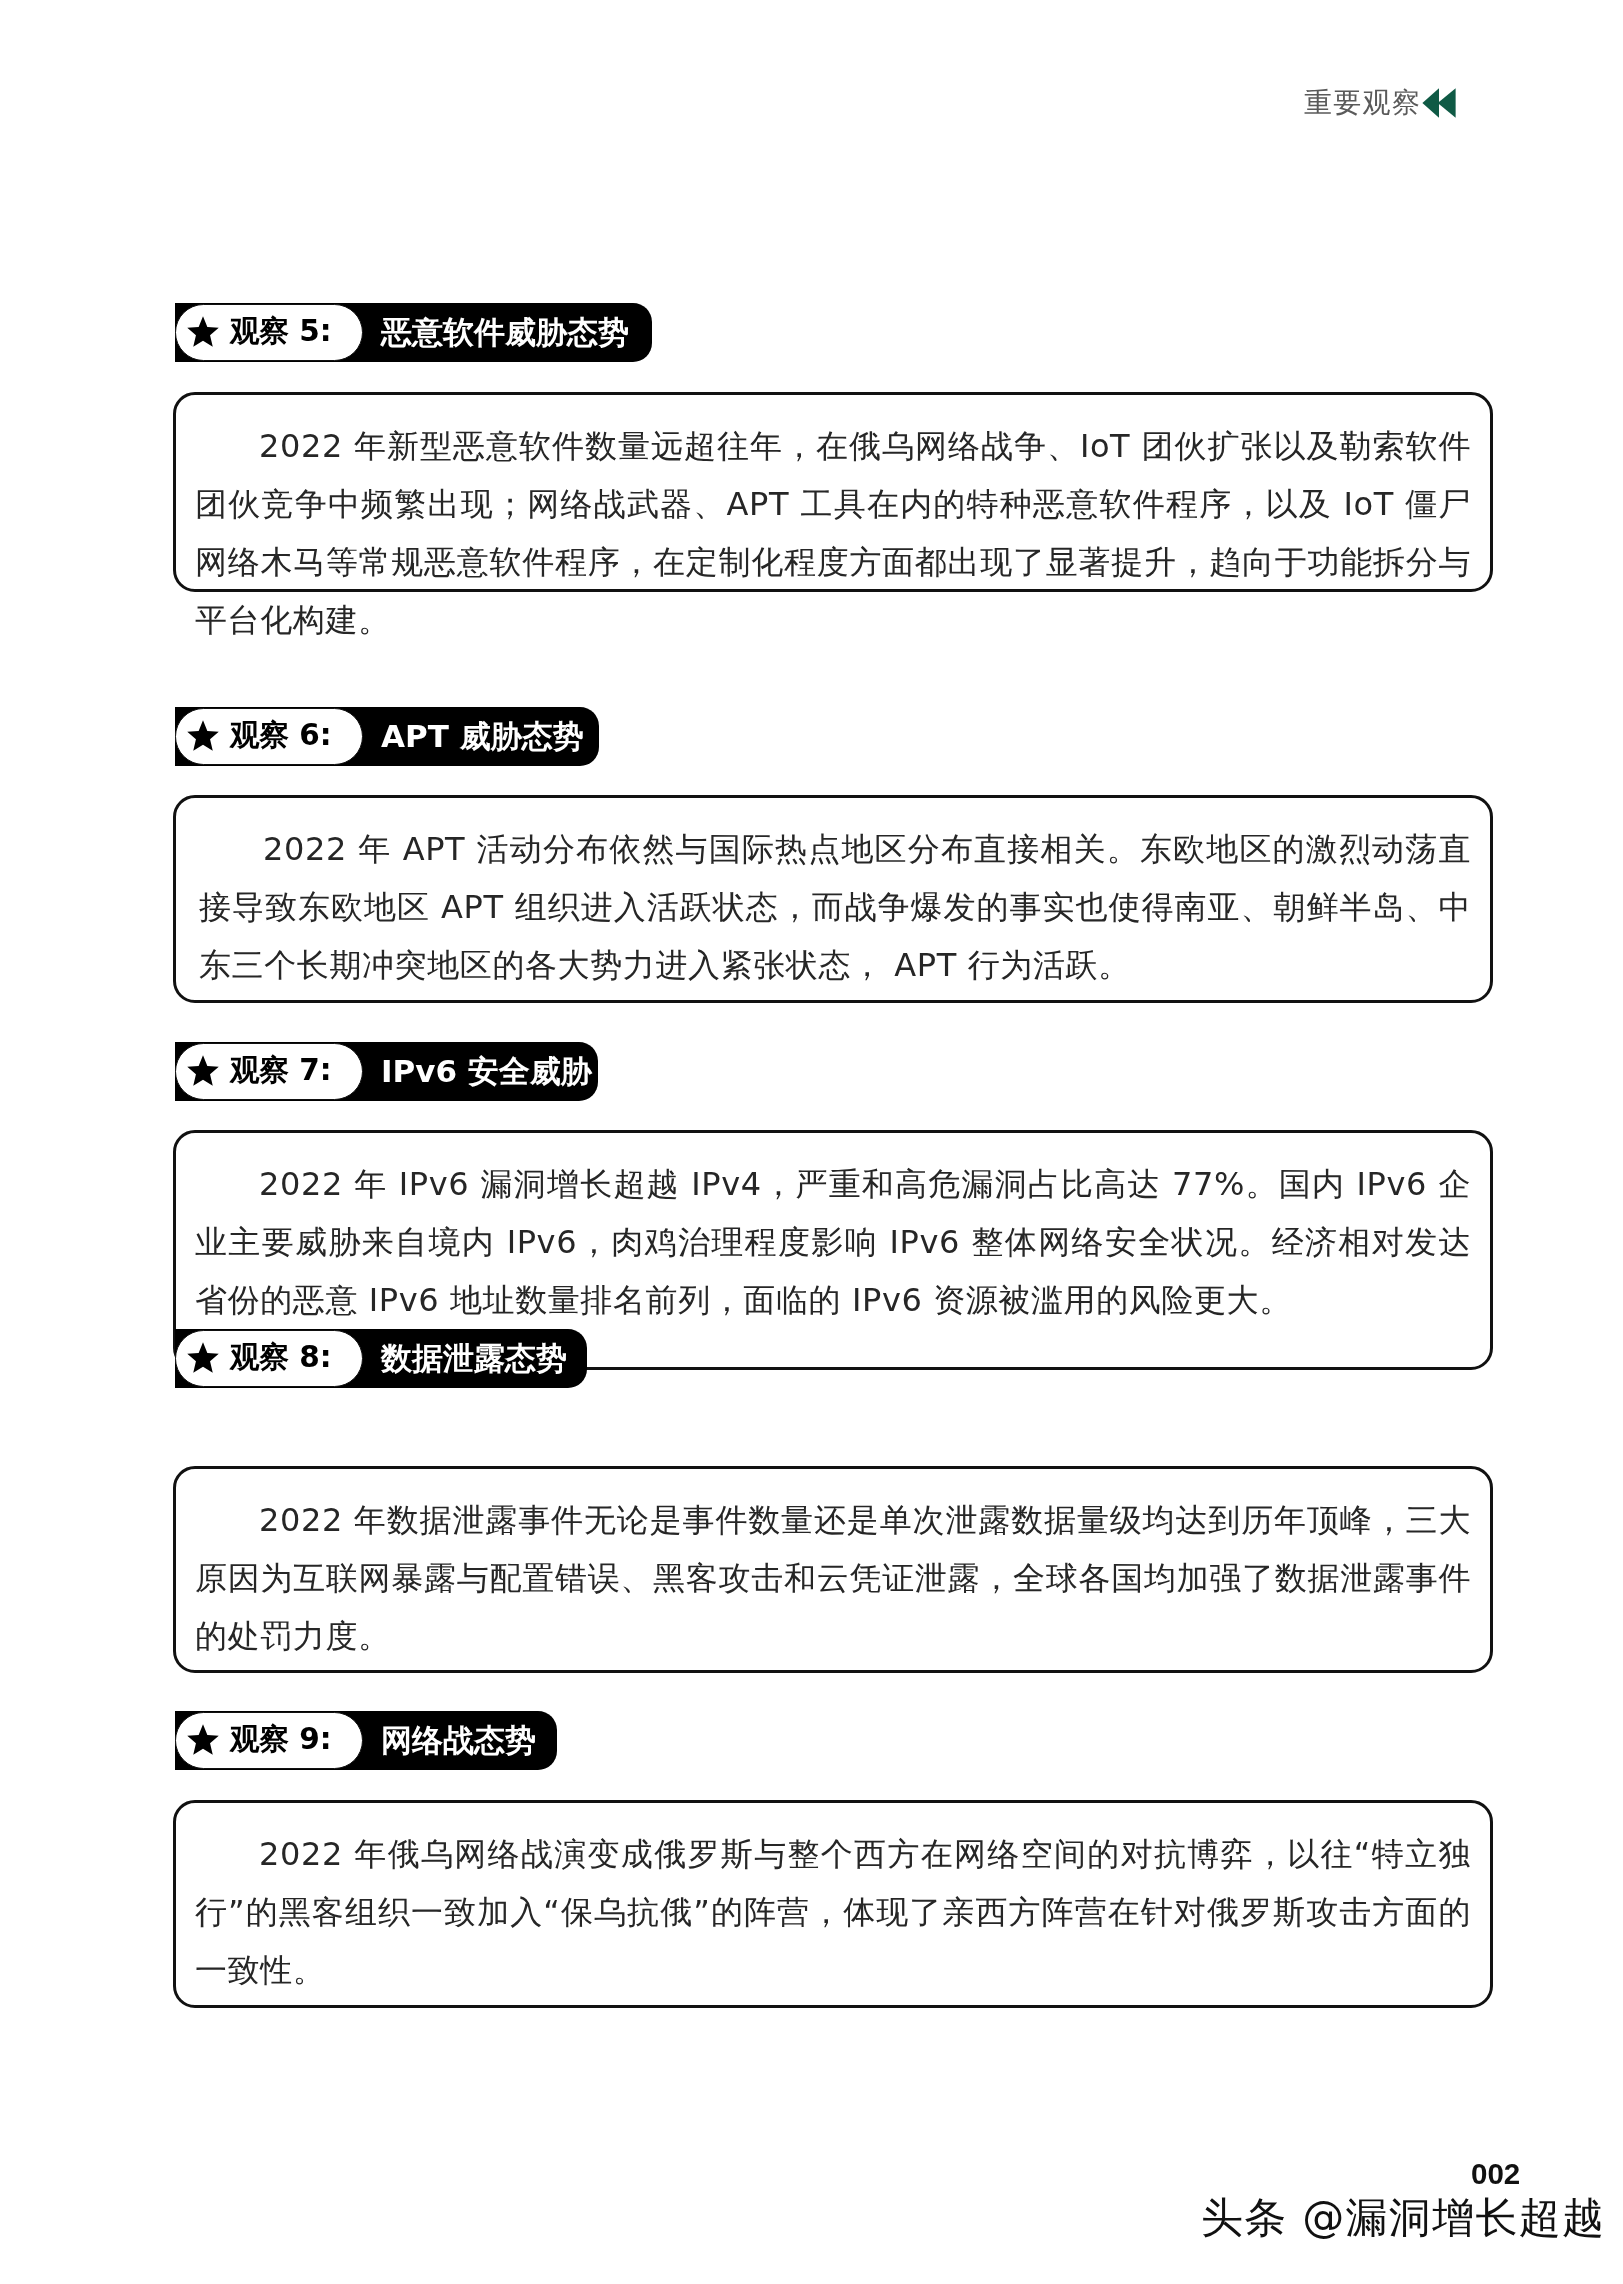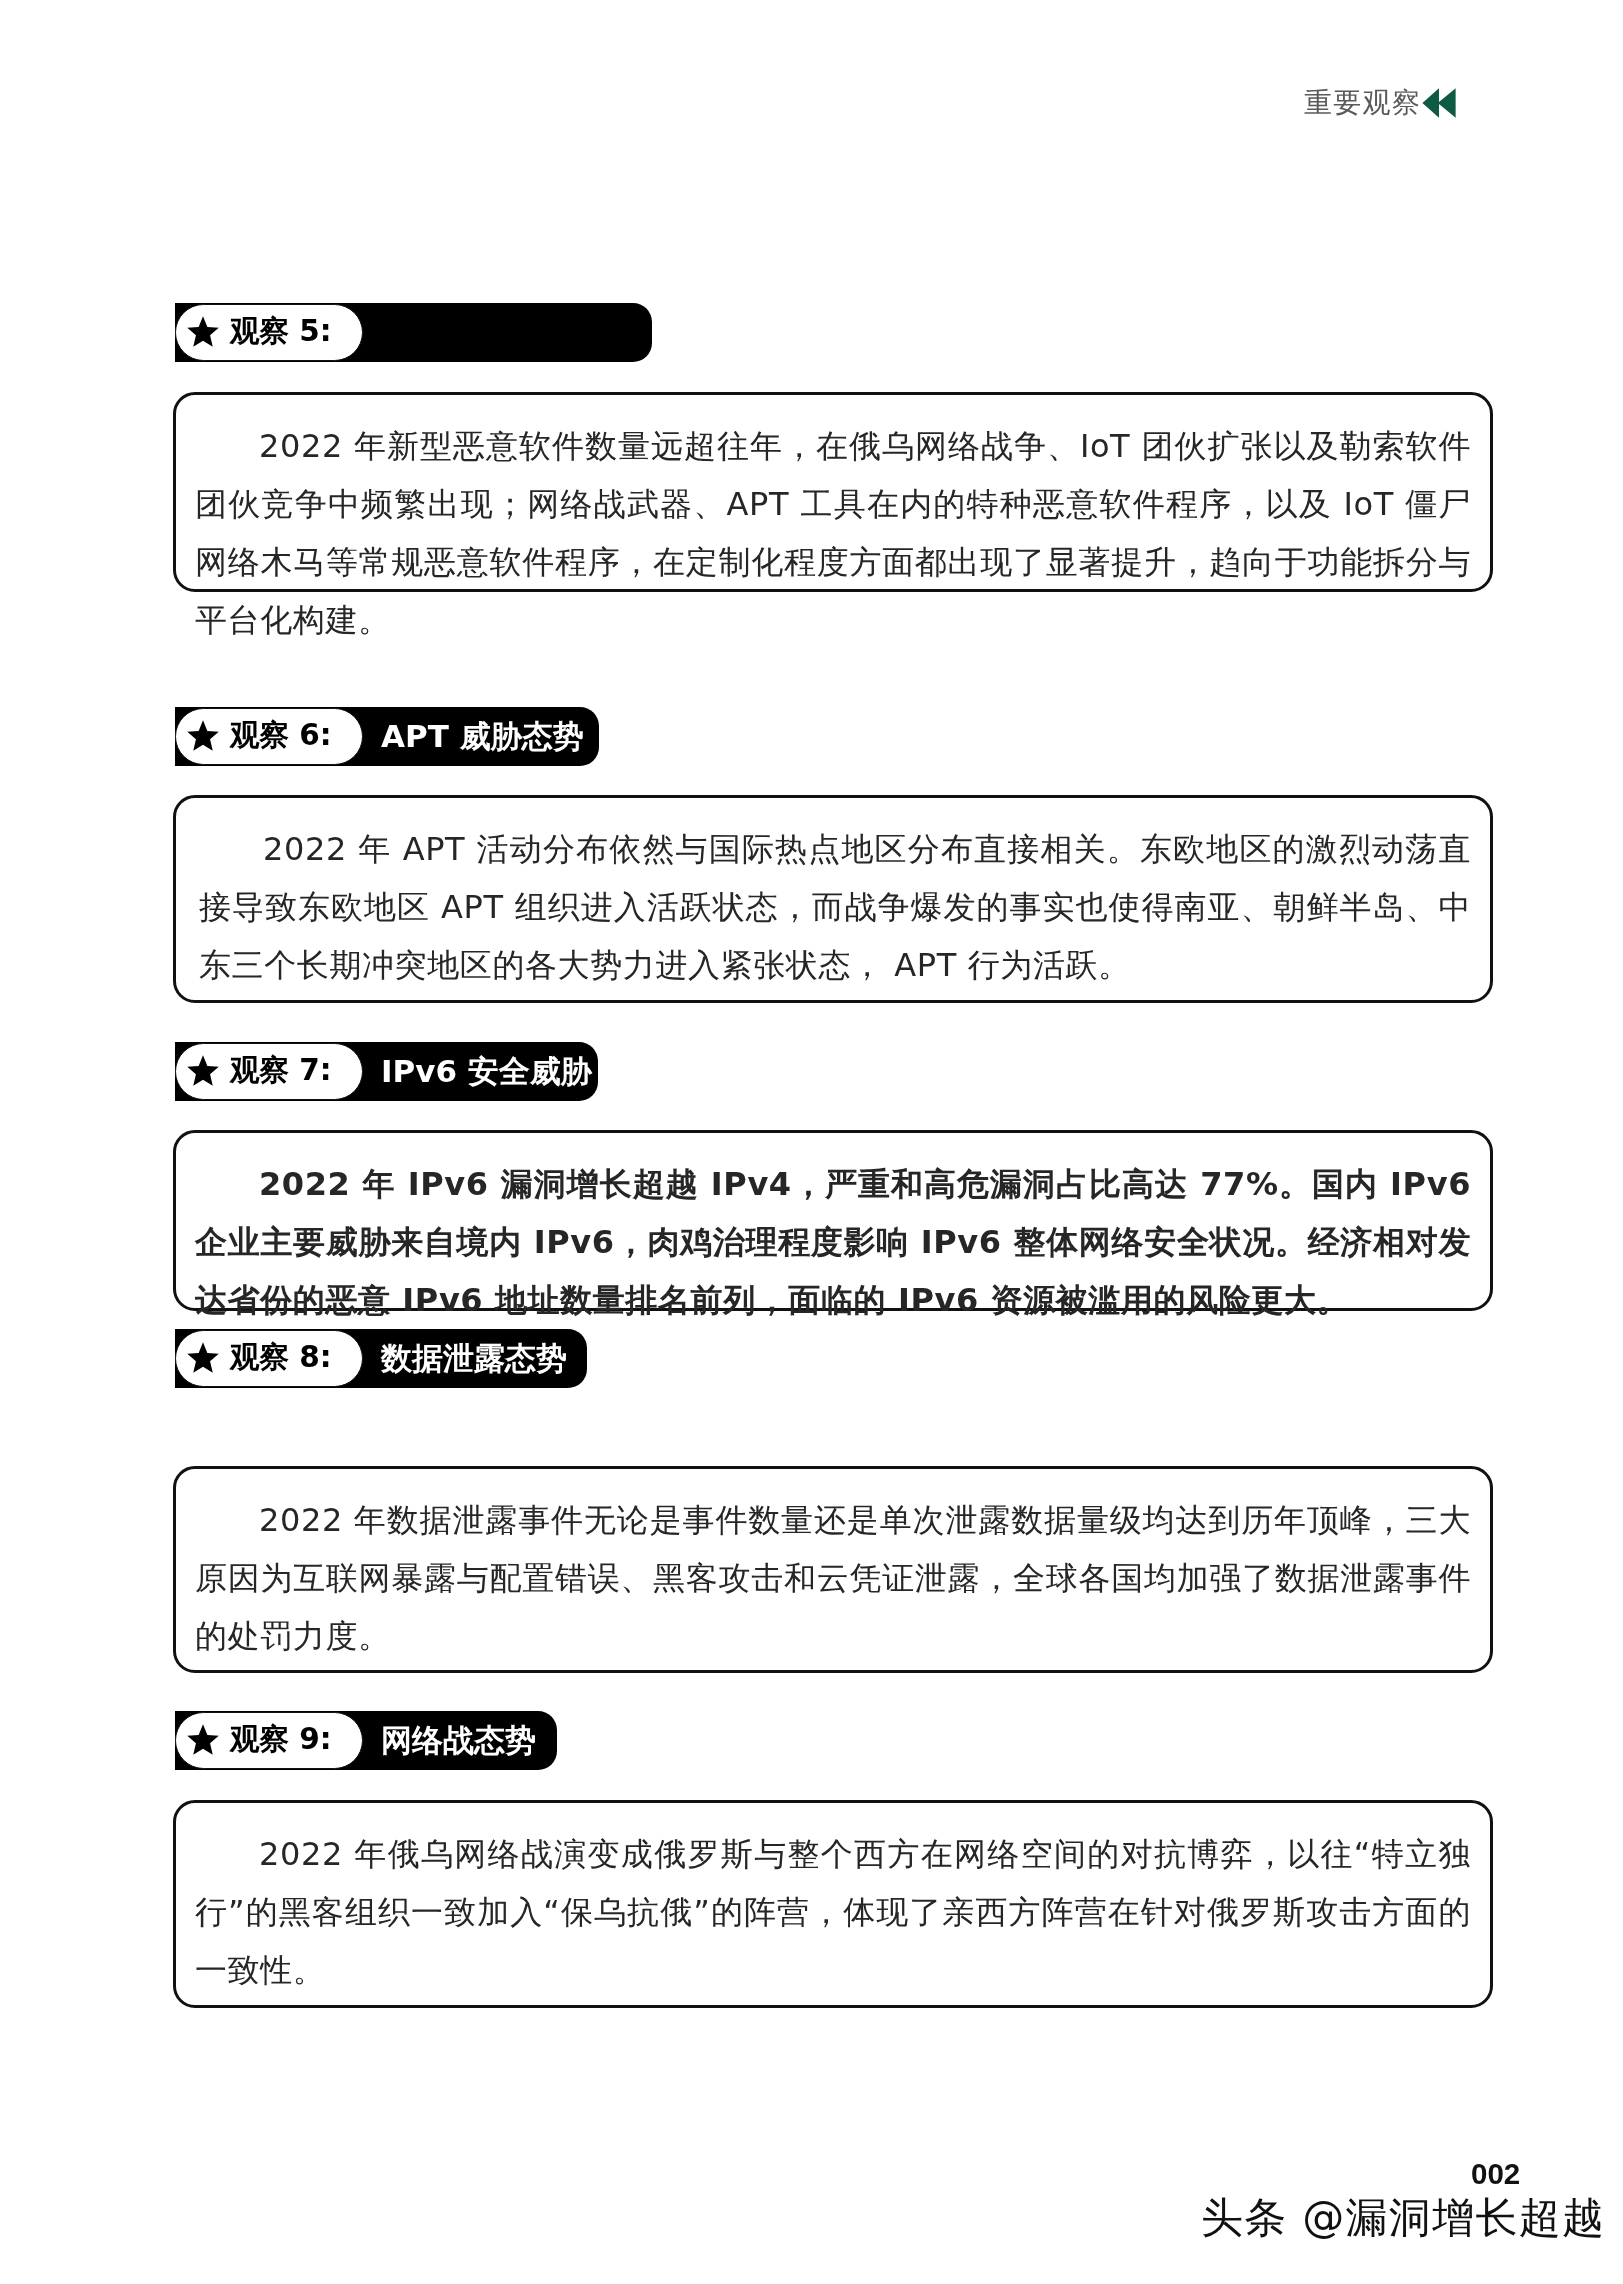--- a/index.html
+++ b/index.html
@@ -61,20 +61,21 @@
 </div>
 
 <div class="badge" style="top:303px;">
   <div class="badge-black" style="width:477px;"></div>
   <div class="badge-white">
     <svg class="star" viewBox="0 0 24 24">
         <polygon points="12,1.5 14.9,8.6 22.5,9.2 16.7,14.2 18.5,21.8 12,17.8 5.5,21.8 7.3,14.2 1.5,9.2 9.1,8.6" fill="#000"></polygon>
       </svg>
     <span class="badge-num">观察 5:</span>
   </div>
+  <span class="badge-title">恶意软件威胁态势</span>
 </div>
 <div class="box" style="top:392px; height:200px;">
   <p class="box-text">2022 年新型恶意软件数量远超往年，在俄乌网络战争、IoT 团伙扩张以及勒索软件团伙竞争中频繁出现；网络战武器、APT 工具在内的特种恶意软件程序，以及 IoT 僵尸网络木马等常规恶意软件程序，在定制化程度方面都出现了显著提升，趋向于功能拆分与平台化构建。</p>
 </div>
 
 <div class="badge" style="top:707px;">
   <div class="badge-black" style="width:424px;"></div>
   <div class="badge-white">
     <svg class="star" viewBox="0 0 24 24">
         <polygon points="12,1.5 14.9,8.6 22.5,9.2 16.7,14.2 18.5,21.8 12,17.8 5.5,21.8 7.3,14.2 1.5,9.2 9.1,8.6" fill="#000"></polygon>
@@ -90,21 +91,21 @@
 <div class="badge" style="top:1042px;">
   <div class="badge-black" style="width:423px;"></div>
   <div class="badge-white">
     <svg class="star" viewBox="0 0 24 24">
         <polygon points="12,1.5 14.9,8.6 22.5,9.2 16.7,14.2 18.5,21.8 12,17.8 5.5,21.8 7.3,14.2 1.5,9.2 9.1,8.6" fill="#000"></polygon>
       </svg>
     <span class="badge-num">观察 7:</span>
   </div>
   <span class="badge-title">IPv6 安全威胁</span>
 </div>
-<div class="box" style="top:1130px; height:181px;font-weight:bold;">
+<div class="box" style="top:1130px; height:240px;">
   <p class="box-text">2022 年 IPv6 漏洞增长超越 IPv4，严重和高危漏洞占比高达 77%。国内 IPv6 企业主要威胁来自境内 IPv6，肉鸡治理程度影响 IPv6 整体网络安全状况。经济相对发达省份的恶意 IPv6 地址数量排名前列，面临的 IPv6 资源被滥用的风险更大。</p>
 </div>
 
 <div class="badge" style="top:1329px;">
   <div class="badge-black" style="width:412px;"></div>
   <div class="badge-white">
     <svg class="star" viewBox="0 0 24 24">
         <polygon points="12,1.5 14.9,8.6 22.5,9.2 16.7,14.2 18.5,21.8 12,17.8 5.5,21.8 7.3,14.2 1.5,9.2 9.1,8.6" fill="#000"></polygon>
       </svg>
     <span class="badge-num">观察 8:</span>

